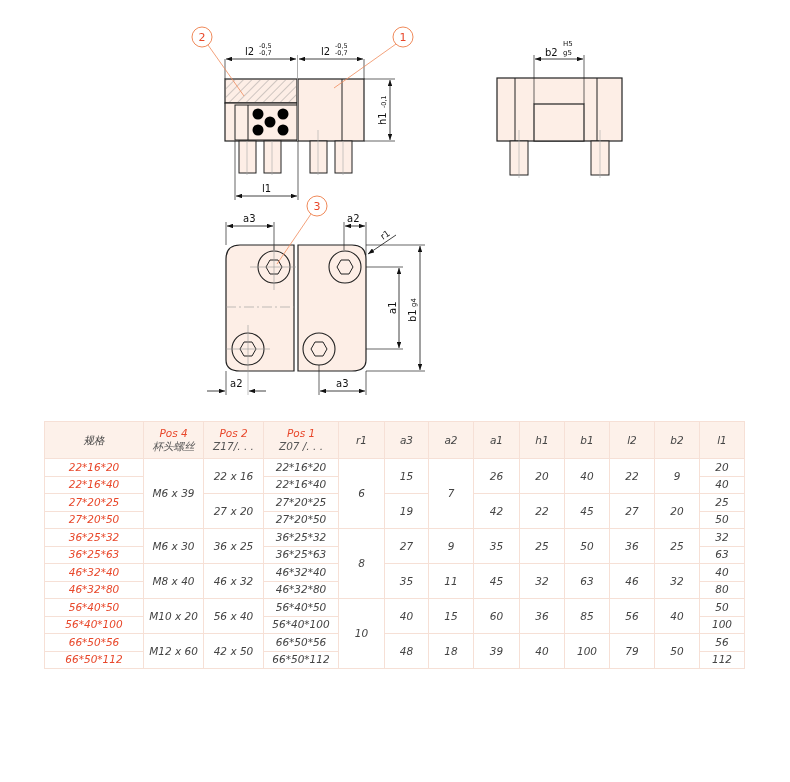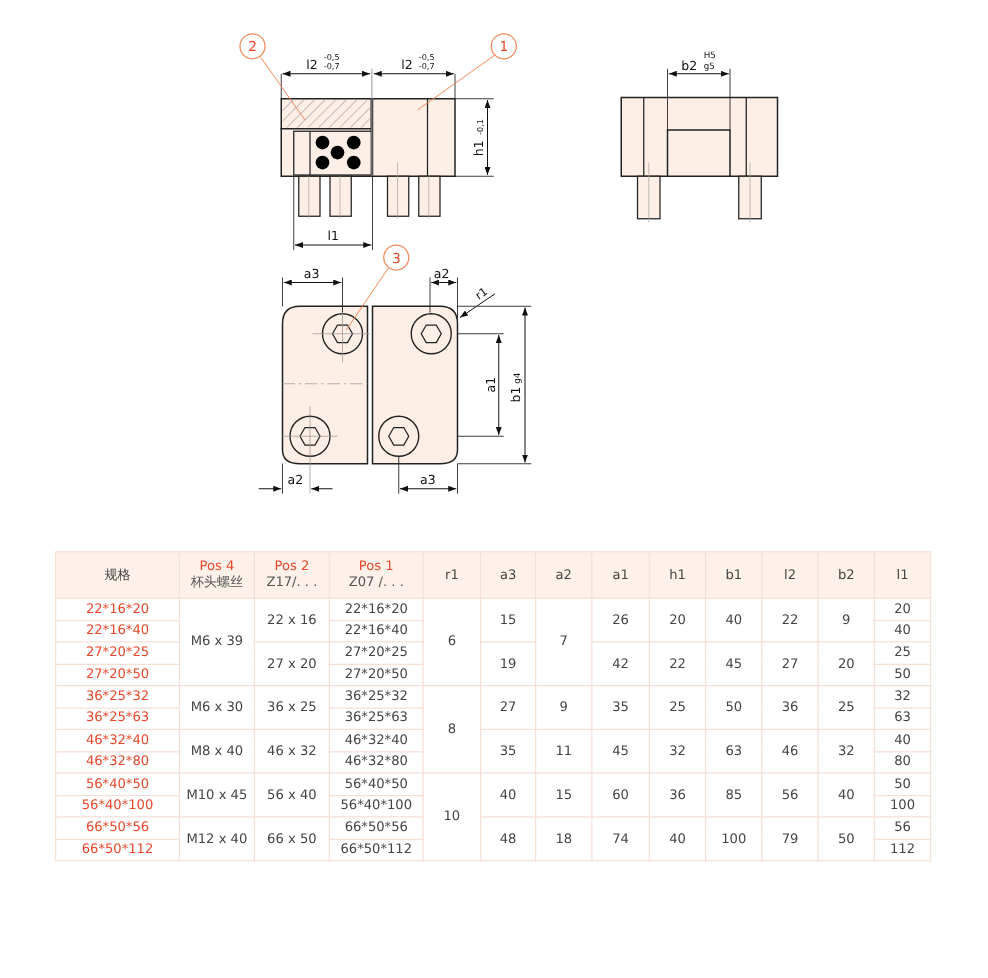--- a/index.html
+++ b/index.html
@@ -1,19 +1,19 @@
 <!DOCTYPE html>
 <html><head>
 <meta charset="utf-8">
 <style>
   html, body { margin:0; padding:0; background:#ffffff; }
   body { width:790px; height:782px; position:relative; overflow:hidden; font-family:"DejaVu Sans", sans-serif; }
   #drawing { position:absolute; left:0; top:0; width:790px; height:420px; }
   #drawing text { font-family:"DejaVu Sans", sans-serif; }
-  table.spec { position:absolute; left:44px; top:441px; border-collapse:collapse; table-layout:fixed; width:700px; }
+  table.spec { position:absolute; left:44px; top:421px; border-collapse:collapse; table-layout:fixed; width:700px;font-style:italic; }
   table.spec th, table.spec td { border:1px solid #f6e0d6; text-align:center; vertical-align:middle; padding:0; font-size:10.5px; color:#444; font-weight:normal; }
   table.spec th { background:#fdf1ea; height:36px; line-height:13px; }
   table.spec td { height:16.5px; line-height:15px; }
   .red { color:#e8472a !important; }
   .sub { color:#555;text-align:center; }
 </style>
 </head>
 <body>
 
 <svg id="drawing" viewBox="0 0 790 420" xmlns="http://www.w3.org/2000/svg">
@@ -286,46 +286,46 @@
       <td>40</td>
     </tr>
     <tr>
       <td class="red">46*32*80</td>
       <td>46*32*80</td>
       <td>80</td>
     </tr>
 
     <tr>
       <td class="red">56*40*50</td>
-      <td rowspan="2">M10 x 45</td>
+      <td rowspan="2">M10 x 20</td>
       <td rowspan="2">56 x 40</td>
       <td>56*40*50</td>
       <td rowspan="4">10</td>
       <td rowspan="2">40</td>
       <td rowspan="2">15</td>
       <td rowspan="2">60</td>
       <td rowspan="2">36</td>
       <td rowspan="2">85</td>
       <td rowspan="2">56</td>
       <td rowspan="2">40</td>
       <td>50</td>
     </tr>
     <tr>
       <td class="red">56*40*100</td>
       <td>56*40*100</td>
       <td>100</td>
     </tr>
     <tr>
       <td class="red">66*50*56</td>
-      <td rowspan="2">M12 x 40</td>
-      <td rowspan="2">66 x 50</td>
+      <td rowspan="2">M12 x 60</td>
+      <td rowspan="2">42 x 50</td>
       <td>66*50*56</td>
       <td rowspan="2">48</td>
       <td rowspan="2">18</td>
-      <td rowspan="2">74</td>
+      <td rowspan="2">39</td>
       <td rowspan="2">40</td>
       <td rowspan="2">100</td>
       <td rowspan="2">79</td>
       <td rowspan="2">50</td>
       <td>56</td>
     </tr>
     <tr>
       <td class="red">66*50*112</td>
       <td>66*50*112</td>
       <td>112</td>

